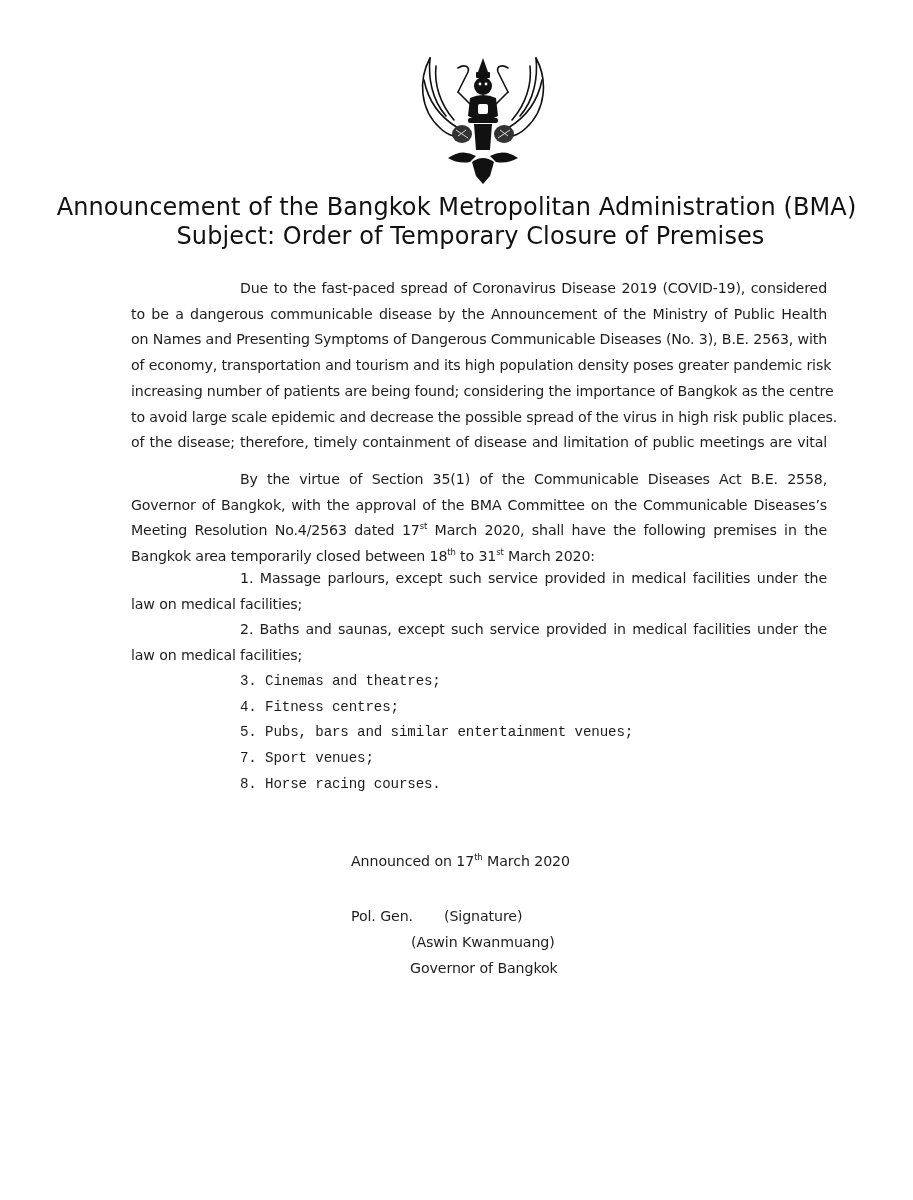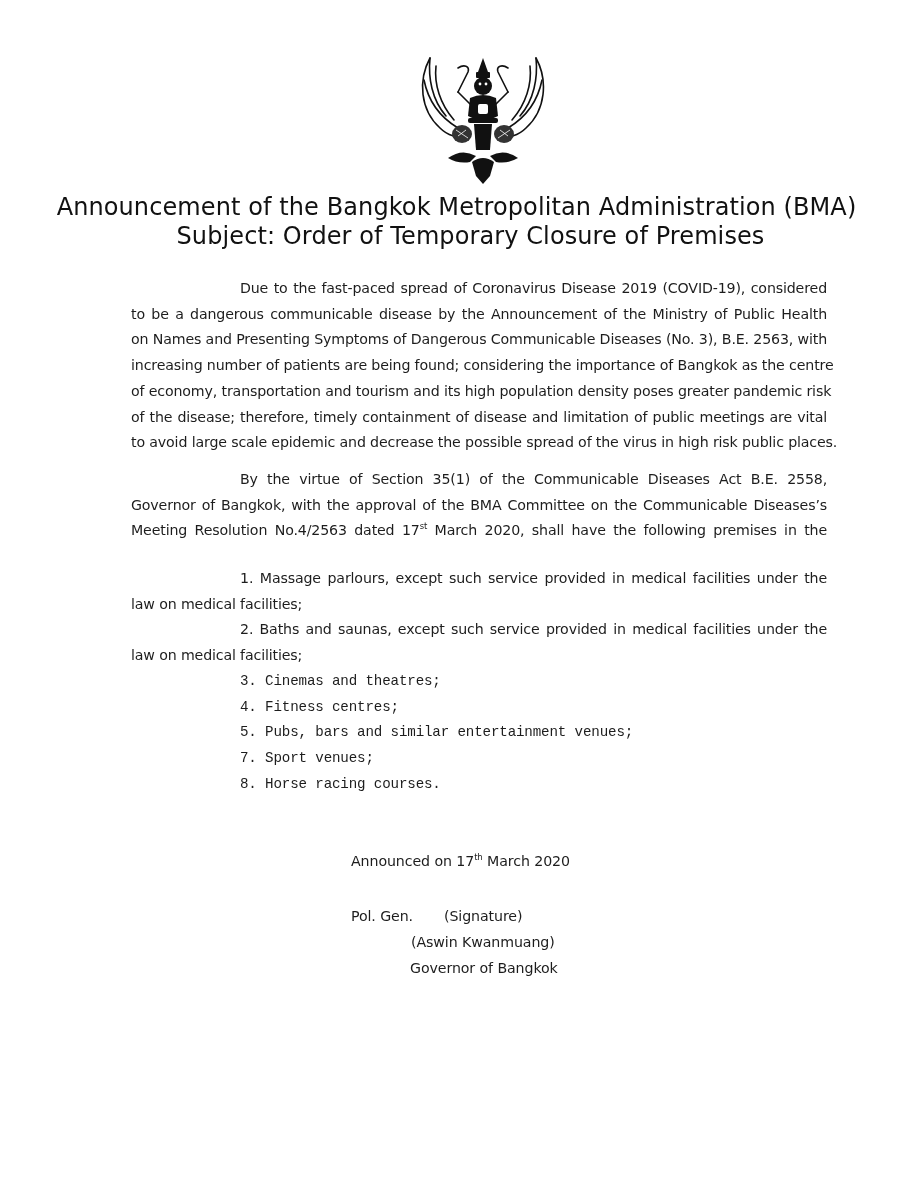--- a/index.html
+++ b/index.html
@@ -149,30 +149,31 @@
     </g>
   </svg>
 
   <div class="heading h1">Announcement of the Bangkok Metropolitan Administration (BMA)</div>
   <div class="heading h2">Subject: Order of Temporary Closure of Premises</div>
 
   <div class="body-text para1">
     <span class="line indent-line">Due to the fast-paced spread of Coronavirus Disease 2019 (COVID-19), considered</span>
     <span class="line">to be a dangerous communicable disease by the Announcement of the Ministry of Public Health</span>
     <span class="line">on Names and Presenting Symptoms of Dangerous Communicable Diseases (No. 3), B.E. 2563, with</span>
+    <span class="line">of economy, transportation and tourism and its high population density poses greater pandemic risk</span>
     <span class="line">increasing number of patients are being found; considering the importance of Bangkok as the centre</span>
-    <span class="line">of economy, transportation and tourism and its high population density poses greater pandemic risk</span>
+    <span class="line">to avoid large scale epidemic and decrease the possible spread of the virus in high risk public places.</span>
     <span class="line">of the disease; therefore, timely containment of disease and limitation of public meetings are vital</span>
-    <span class="line">to avoid large scale epidemic and decrease the possible spread of the virus in high risk public places.</span>
   </div>
 
   <div class="body-text para2">
     <span class="line indent-line">By the virtue of Section 35(1) of the Communicable Diseases Act B.E. 2558,</span>
     <span class="line">Governor of Bangkok, with the approval of the BMA Committee on the Communicable Diseases’s</span>
     <span class="line"><span>Meeting Resolution No.4/2563 dated 17</span><sup>st</sup><span> March 2020, shall have the following premises in the</span></span>
+    <span class="line last"><span>Bangkok area temporarily closed between 18</span><sup>th</sup><span> to 31</span><sup>st</sup><span> March 2020:</span></span>
   </div>
 
   <div class="list">
     <div>
       <span class="line indent-line">1. Massage parlours, except such service provided in medical facilities under the</span>
       <span class="line last">law on medical facilities;</span>
     </div>
     <div>
       <span class="line indent-line">2. Baths and saunas, except such service provided in medical facilities under the</span>
       <span class="line last">law on medical facilities;</span>

